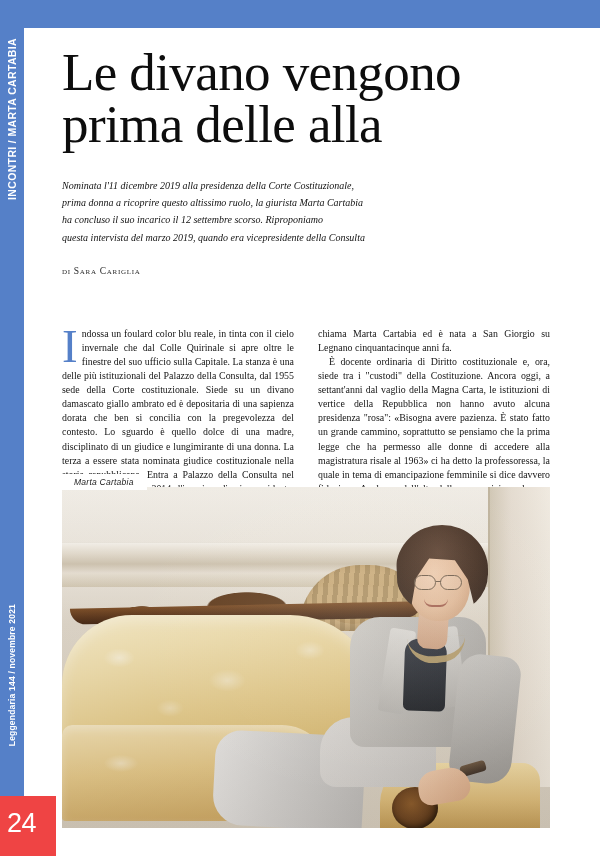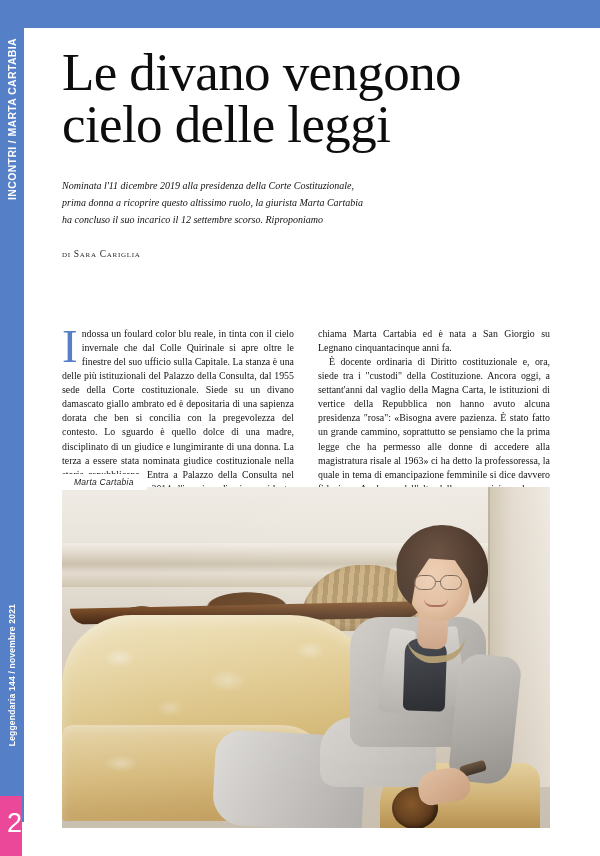--- a/index.html
+++ b/index.html
@@ -70,22 +70,22 @@
     font-size: 8.5px;
     letter-spacing: 0.2px;
     color: #ffffff;
     white-space: nowrap;
   }
 
   
   .folio {
     position: absolute;
     left: 0; top: 796px;
-    width: 22px; height: 60px;
-    background: #ec4899;
+    width: 56px; height: 60px;
+    background: #ef4444;
   }
   .folio span {
     position: absolute;
     left: 7px; top: 12px;
     font-family: "Liberation Sans", sans-serif;
     font-size: 27px;
     font-weight: normal;
     color: #ffffff;
     letter-spacing: -0.5px;
   }
@@ -433,27 +433,28 @@
     <span>Leggendaria 144 / novembre 2021</span>
   </div>
 
   <div class="folio">
     <span>24</span>
   </div>
 
   <div class="content">
     <h1 class="headline">
       <span class="l1">Le divano vengono</span>
-      <span class="l2">cielo delle leggi</span>
+      <span class="l2">prima delle alla</span>
     </h1>
 
     <div class="standfirst">
       <span>Nominata l'11 dicembre 2019 alla presidenza della Corte Costituzionale,</span>
       <span>prima donna a ricoprire questo altissimo ruolo, la giurista Marta Cartabia</span>
       <span>ha concluso il suo incarico il 12 settembre scorso. Riproponiamo</span>
+      <span>questa intervista del marzo 2019, quando era vicepresidente della Consulta</span>
     </div>
 
     <div class="byline">di Sara Cariglia</div>
   </div>
 
   <div class="cols">
     <div class="col">
       <p><span class="dropcap">I</span><span>ndossa un foulard color blu reale, in tinta con il cielo invernale che dal Colle Quirinale si apre oltre le finestre del suo ufficio sulla Capitale. La stanza è una delle più istituzionali del Palazzo della Consulta, dal 1955 sede della Corte costituzionale. Siede su un divano damascato giallo ambrato ed è depositaria di una sapienza dorata che ben si concilia con la pregevolezza del contesto. Lo sguardo è quello dolce di una madre, disciplinato di un giudice e lungimirante di una donna. La terza a essere stata nominata giudice costituzionale nella storia repubblicana. Entra a Palazzo della Consulta nel 2011 e ricopre dal 2014 l'incarico di vicepresidente. Certamente la più giovane. Si</span></p>
     </div>
     <div class="col">

